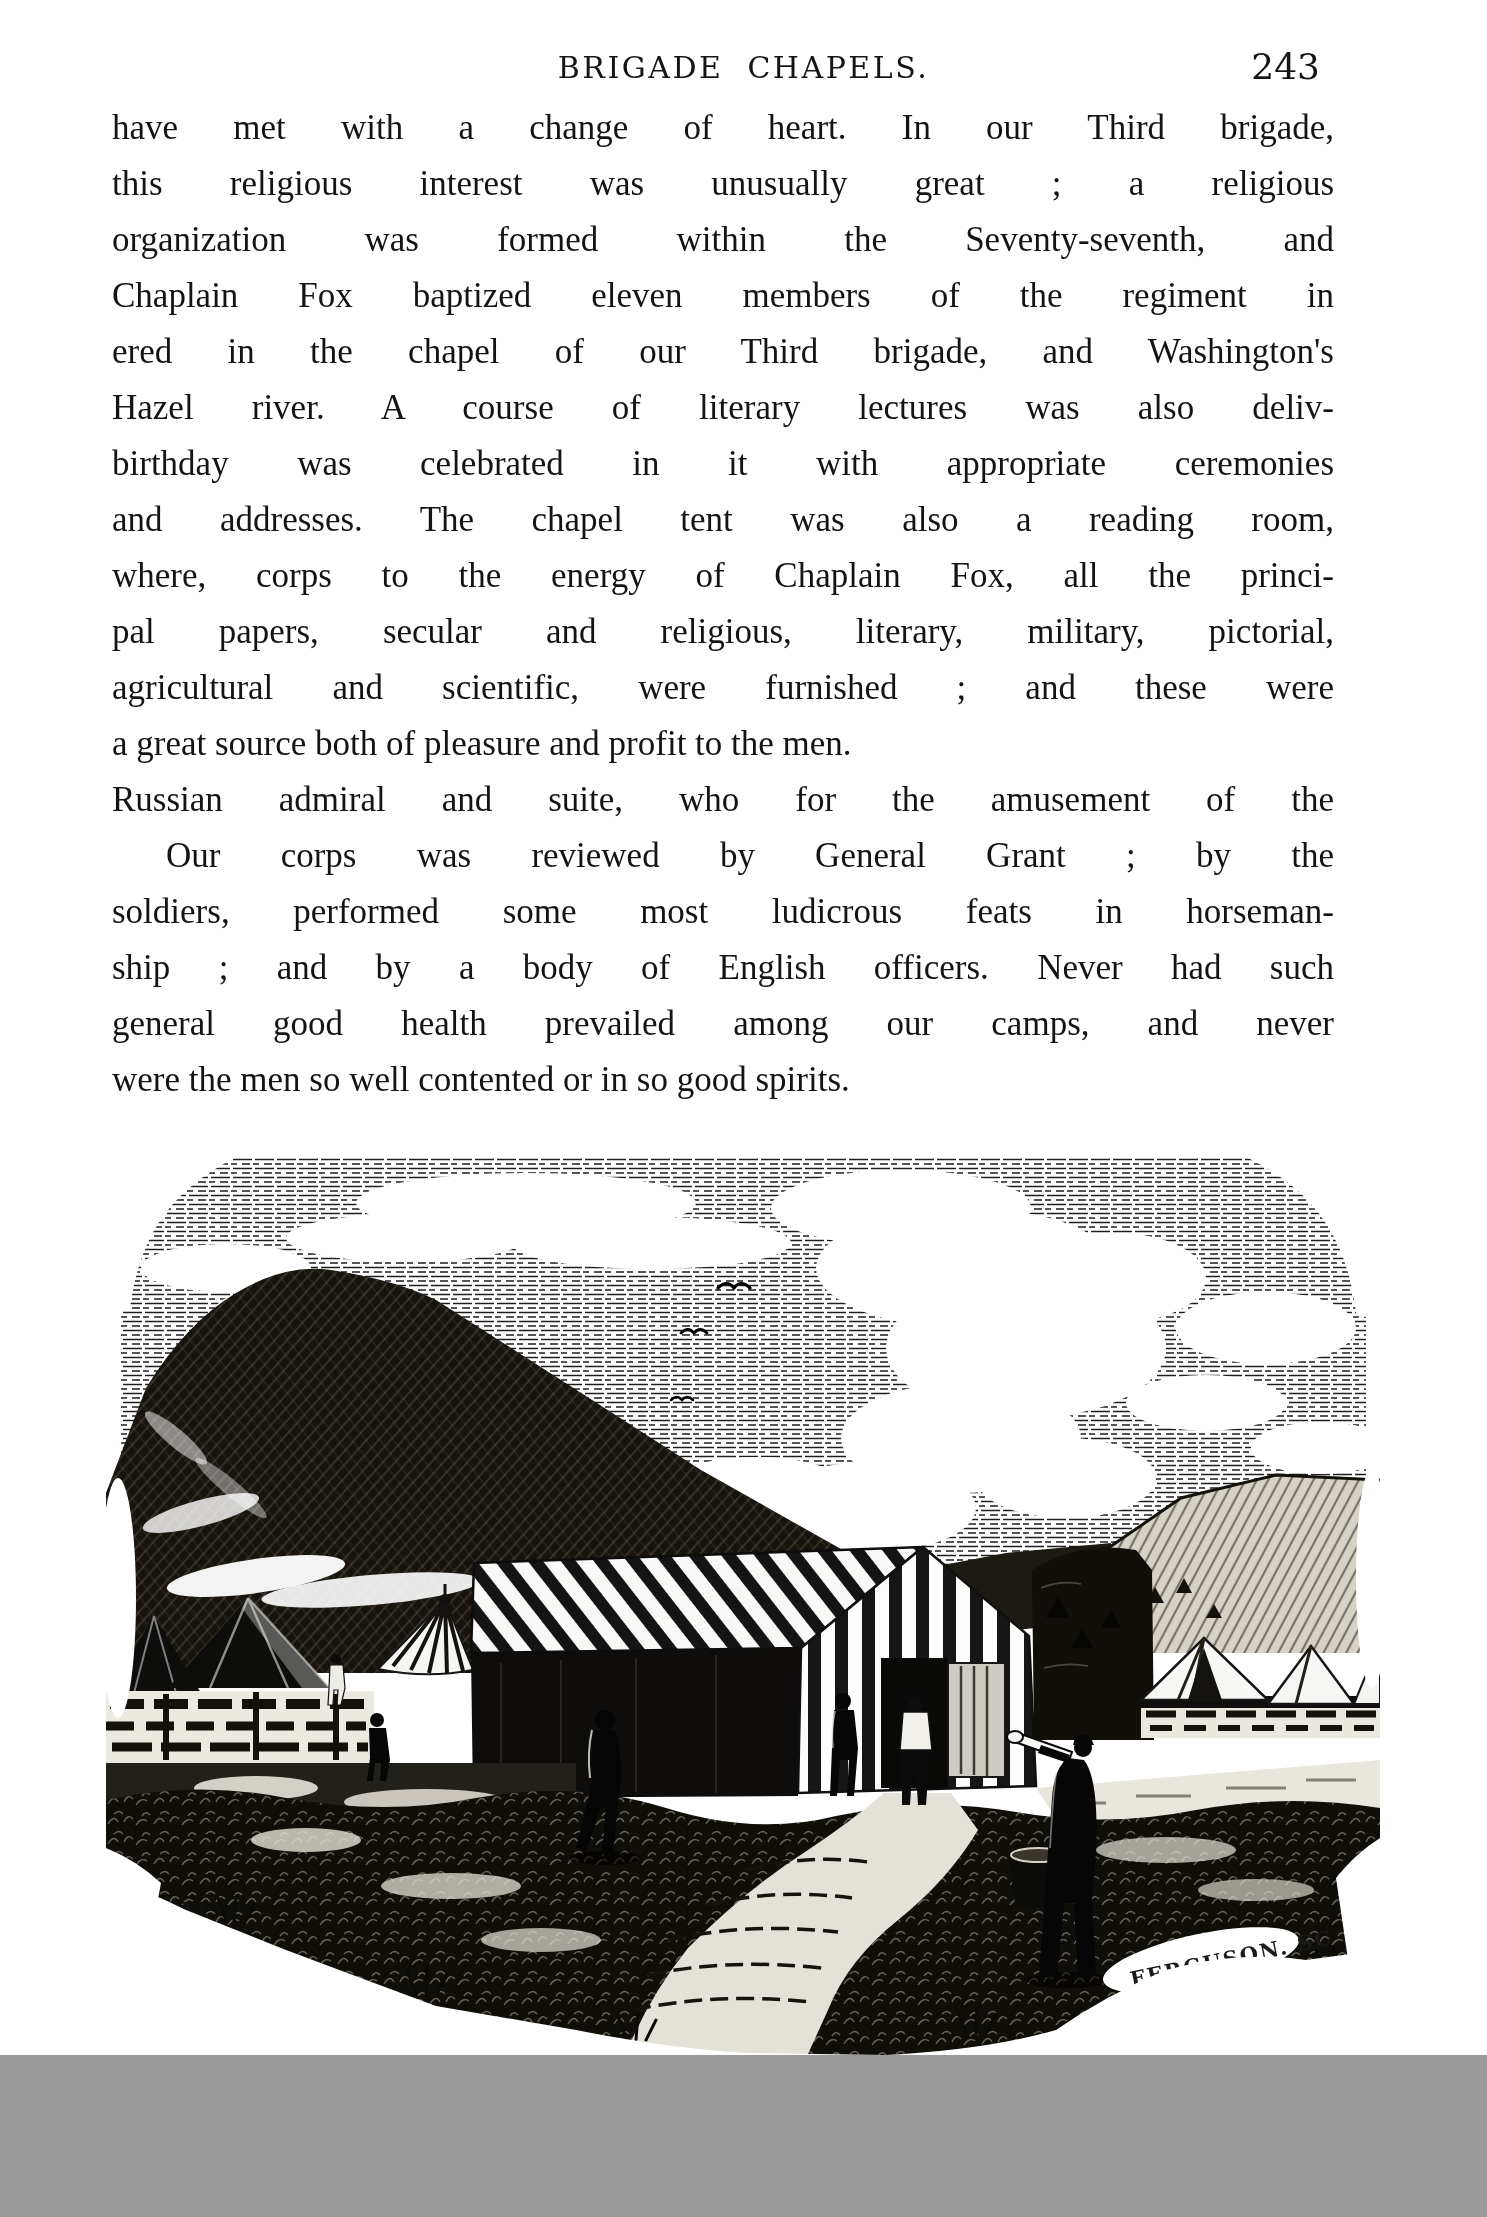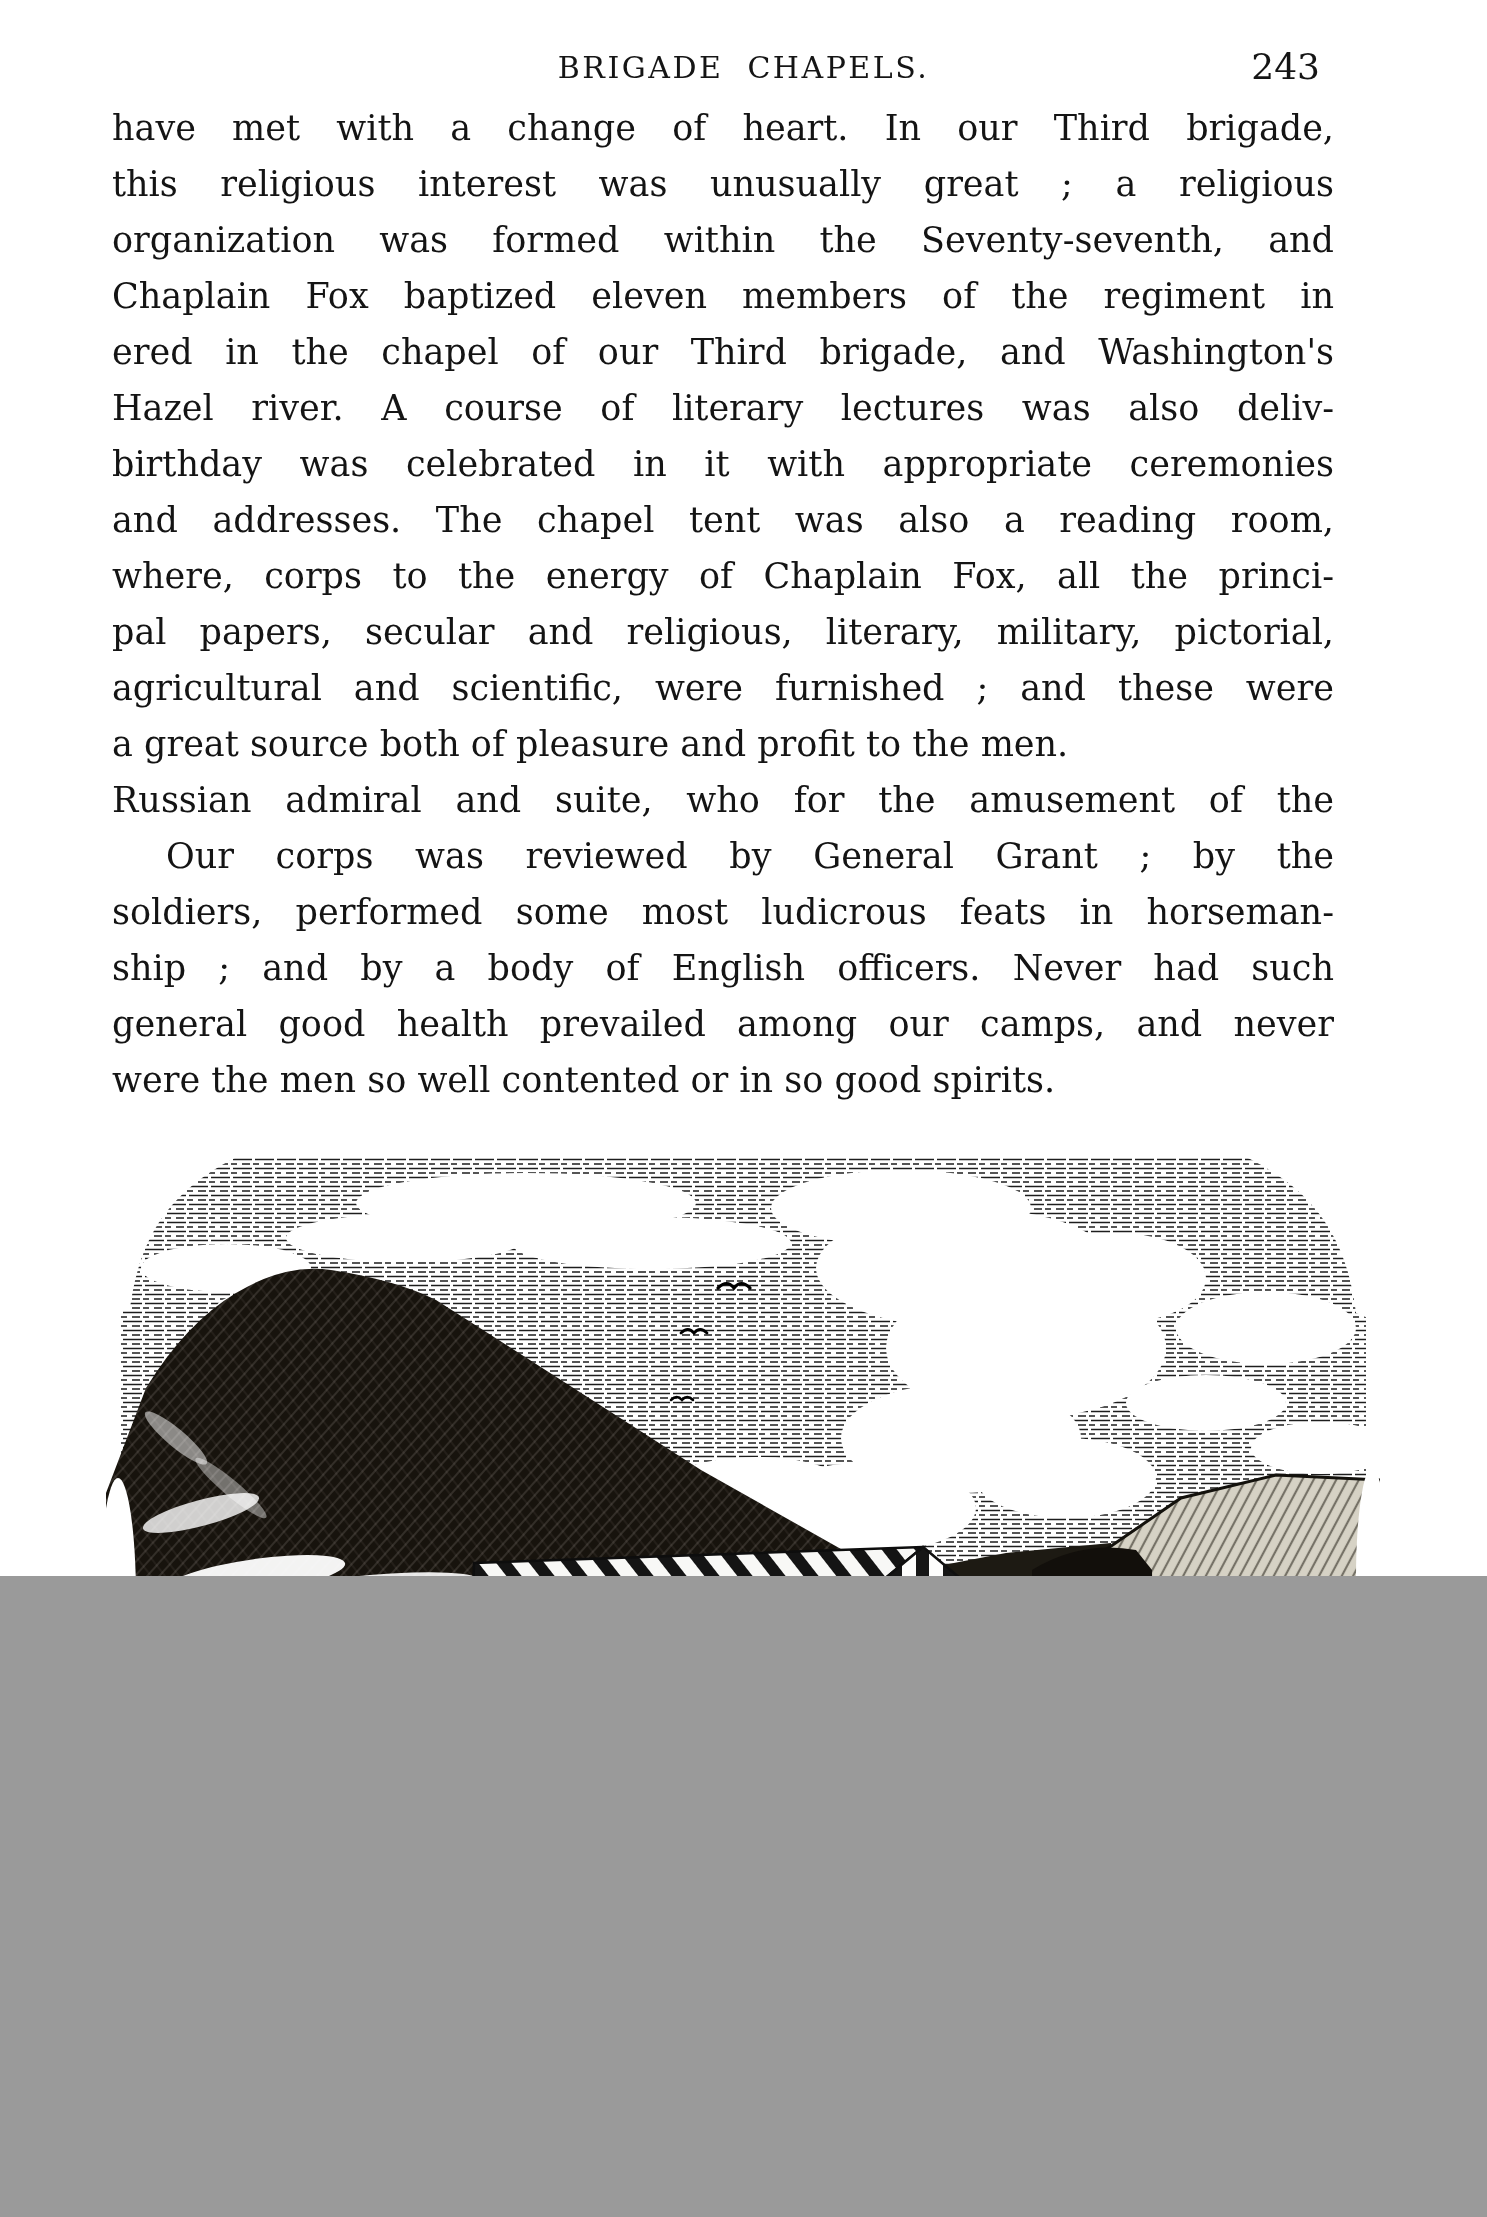--- a/index.html
+++ b/index.html
@@ -1,32 +1,32 @@
 <!DOCTYPE html>
 <html><head>
 <meta charset="utf-8">
 <style>
   html,body{margin:0;padding:0;background:#9a9a9a;}
   .sheet{
-    position:relative;width:1487px;height:1576px;background:#ffffff;
+    position:relative;width:1487px;height:2055px;background:#ffffff;
     font-family:"DejaVu Serif","Liberation Serif",serif;color:#121212;overflow:hidden;
   }
   .running-head{position:absolute;top:0;left:0;width:100%;height:100px;}
   .running-title{
     position:absolute;top:50px;left:0;width:100%;text-align:center;
     font-size:30px;letter-spacing:2.5px;word-spacing:12px;color:#151515;
   }
   .folio{position:absolute;top:46px;right:167px;font-size:36px;color:#151515;}
   .bodytext{
     position:absolute;top:100px;left:112px;width:1222px;
     font-size:35px;line-height:56px;color:#141414;
   }
   .bodyline{
     text-align:justify;text-align-last:justify;white-space:normal;
-    height:56px;overflow:visible;
+    height:56px;overflow:visible;font-family:Liberation Serif, serif;
   }
   .bodyline.last{text-align-last:left;}
   .bodyline.indent{text-indent:54px;}
   figure.plate{position:absolute;top:1148px;left:106px;width:1274px;margin:0;}
   figure.plate svg{display:block;}
   figcaption.plate-caption{
     margin-top:28px;text-align:left;font-size:30px;letter-spacing:4px;
     word-spacing:18px;color:#101010;
   }
 </style>

